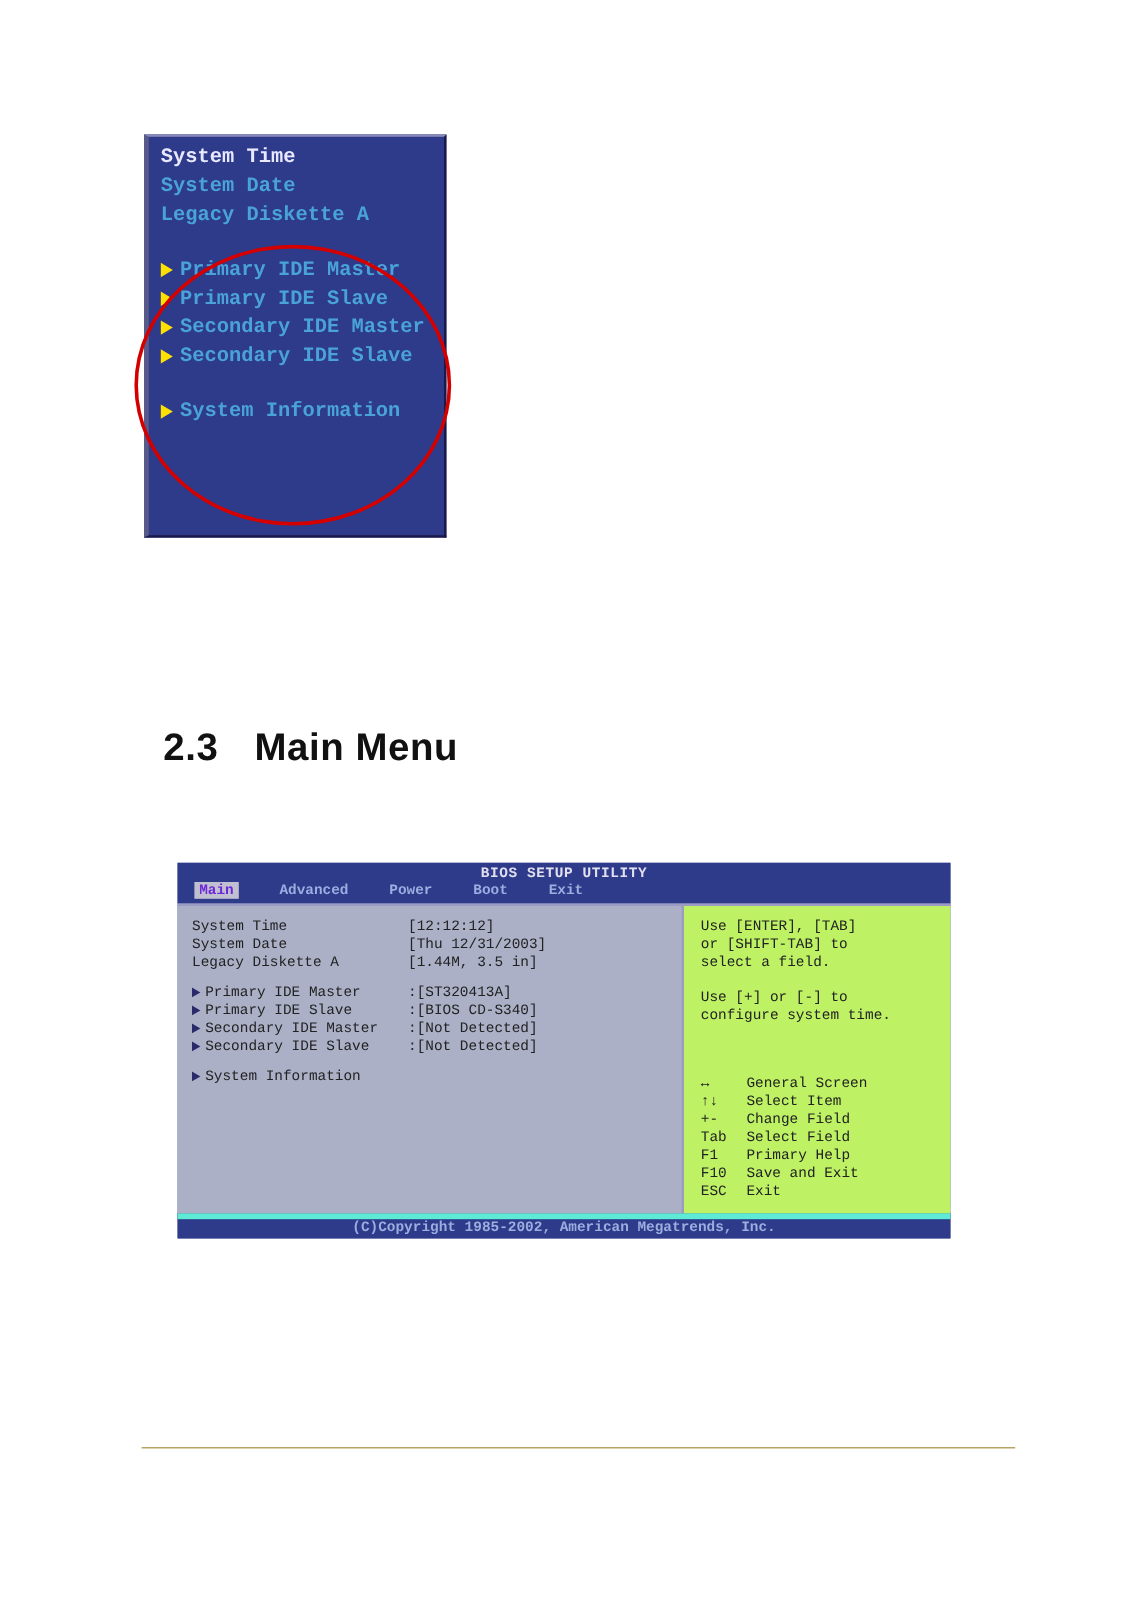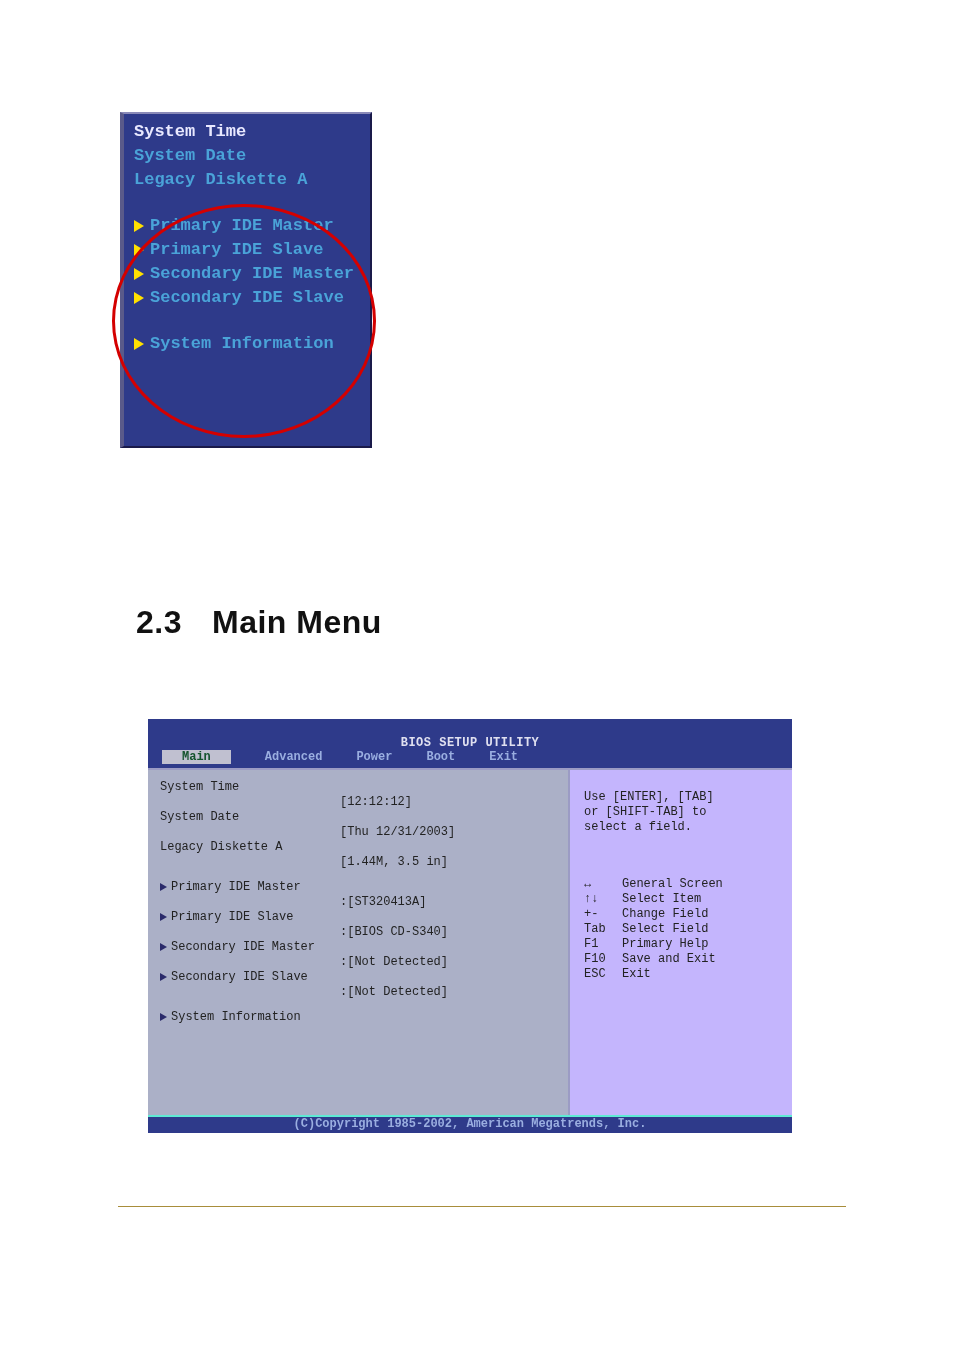--- a/index.html
+++ b/index.html
@@ -74,80 +74,80 @@
     background: #2e3a8a;
     font-family: "Courier New", monospace;
     font-size: 12px;
     color: #d0d0e0;
   }
   .bios-title {
     text-align: center;
     color: #e0e0f0;
     font-weight: bold;
     letter-spacing: 0.5px;
-    padding: 17px 0 0 0;
+    padding: 2px 0 0 0;
     background: #2e3a8a;
   }
   .bios-menu {
     background: #2e3a8a;
     color: #9aaee0;
     padding: 0 14px 4px 14px;
     font-weight: bold;
   }
   .bios-menu span { margin-right: 34px; }
   .bios-menu .active {
     background: #c0c0d0;
-    color: #14532d;
-    padding: 0 20px;
+    color: #6d28d9;
+    padding: 0 4px;
   }
   .bios-body {
     display: flex;
     background: #c0c0d0;
     color: #222;
     border-top: 2px solid #9b9bc4;
   }
   .bios-left {
     width: 422px;
     padding: 10px 8px 20px 12px;
     border-right: 2px solid #9b9bc4;
     background: #abb0c7;
   }
   .bios-right {
     width: 222px;
-    padding: 20px 10px 10px 14px;
-    background: #c4b5fd;
+    padding: 10px 10px 10px 14px;
+    background: #bef264;
     color: #222;
   }
   .bios-row {
     display: flex;
     line-height: 15px;
   }
   .bios-label { width: 180px; white-space: pre; }
-  .bios-val { white-space: pre; margin-top: 15px; }
+  .bios-val { white-space: pre; }
   .bios-tri {
     display: inline-block;
     width: 0; height: 0;
     border-top: 4px solid transparent;
     border-bottom: 4px solid transparent;
     border-left: 7px solid #2a2a6a;
     margin-right: 4px;
     vertical-align: middle;
   }
   .bios-spacer { height: 10px; }
   .bios-right .hint { margin-bottom: 14px; line-height: 15px; }
   .bios-keys { margin-top: 42px; line-height: 15px; }
   .bios-keys .krow { display: flex; }
   .bios-keys .k { width: 38px; }
   .bios-copy {
     background: #2e3a8a;
     color: #9aaee0;
     text-align: center;
     font-weight: bold;
     padding: 0 0 2px 0;
-    border-top: 2px solid #5eead4;
+    border-top: 5px solid #5eead4;
   }
   
   
   .footer-line {
     position: absolute;
     left: 118px;
     top: 1206px;
     width: 728px;
     height: 1px;
     background: #a88d3a;
@@ -213,20 +213,22 @@
       <div class="bios-spacer"></div>
       <div class="bios-row">
         <span class="bios-label"><span class="bios-tri"></span><span>System Information</span></span>
       </div>
       <div style="height:70px"></div>
     </div>
     <div class="bios-right">
       <div class="hint" style="white-space:pre-line">Use [ENTER], [TAB]
 or [SHIFT-TAB] to
 select a field.</div>
+      <div class="hint" style="white-space:pre-line">Use [+] or [-] to
+configure system time.</div>
       <div class="bios-keys">
         <div class="krow">
             <span class="k">↔</span>
             <span>General Screen</span>
           </div>
         <div class="krow">
             <span class="k">↑↓</span>
             <span>Select Item</span>
           </div>
         <div class="krow">

